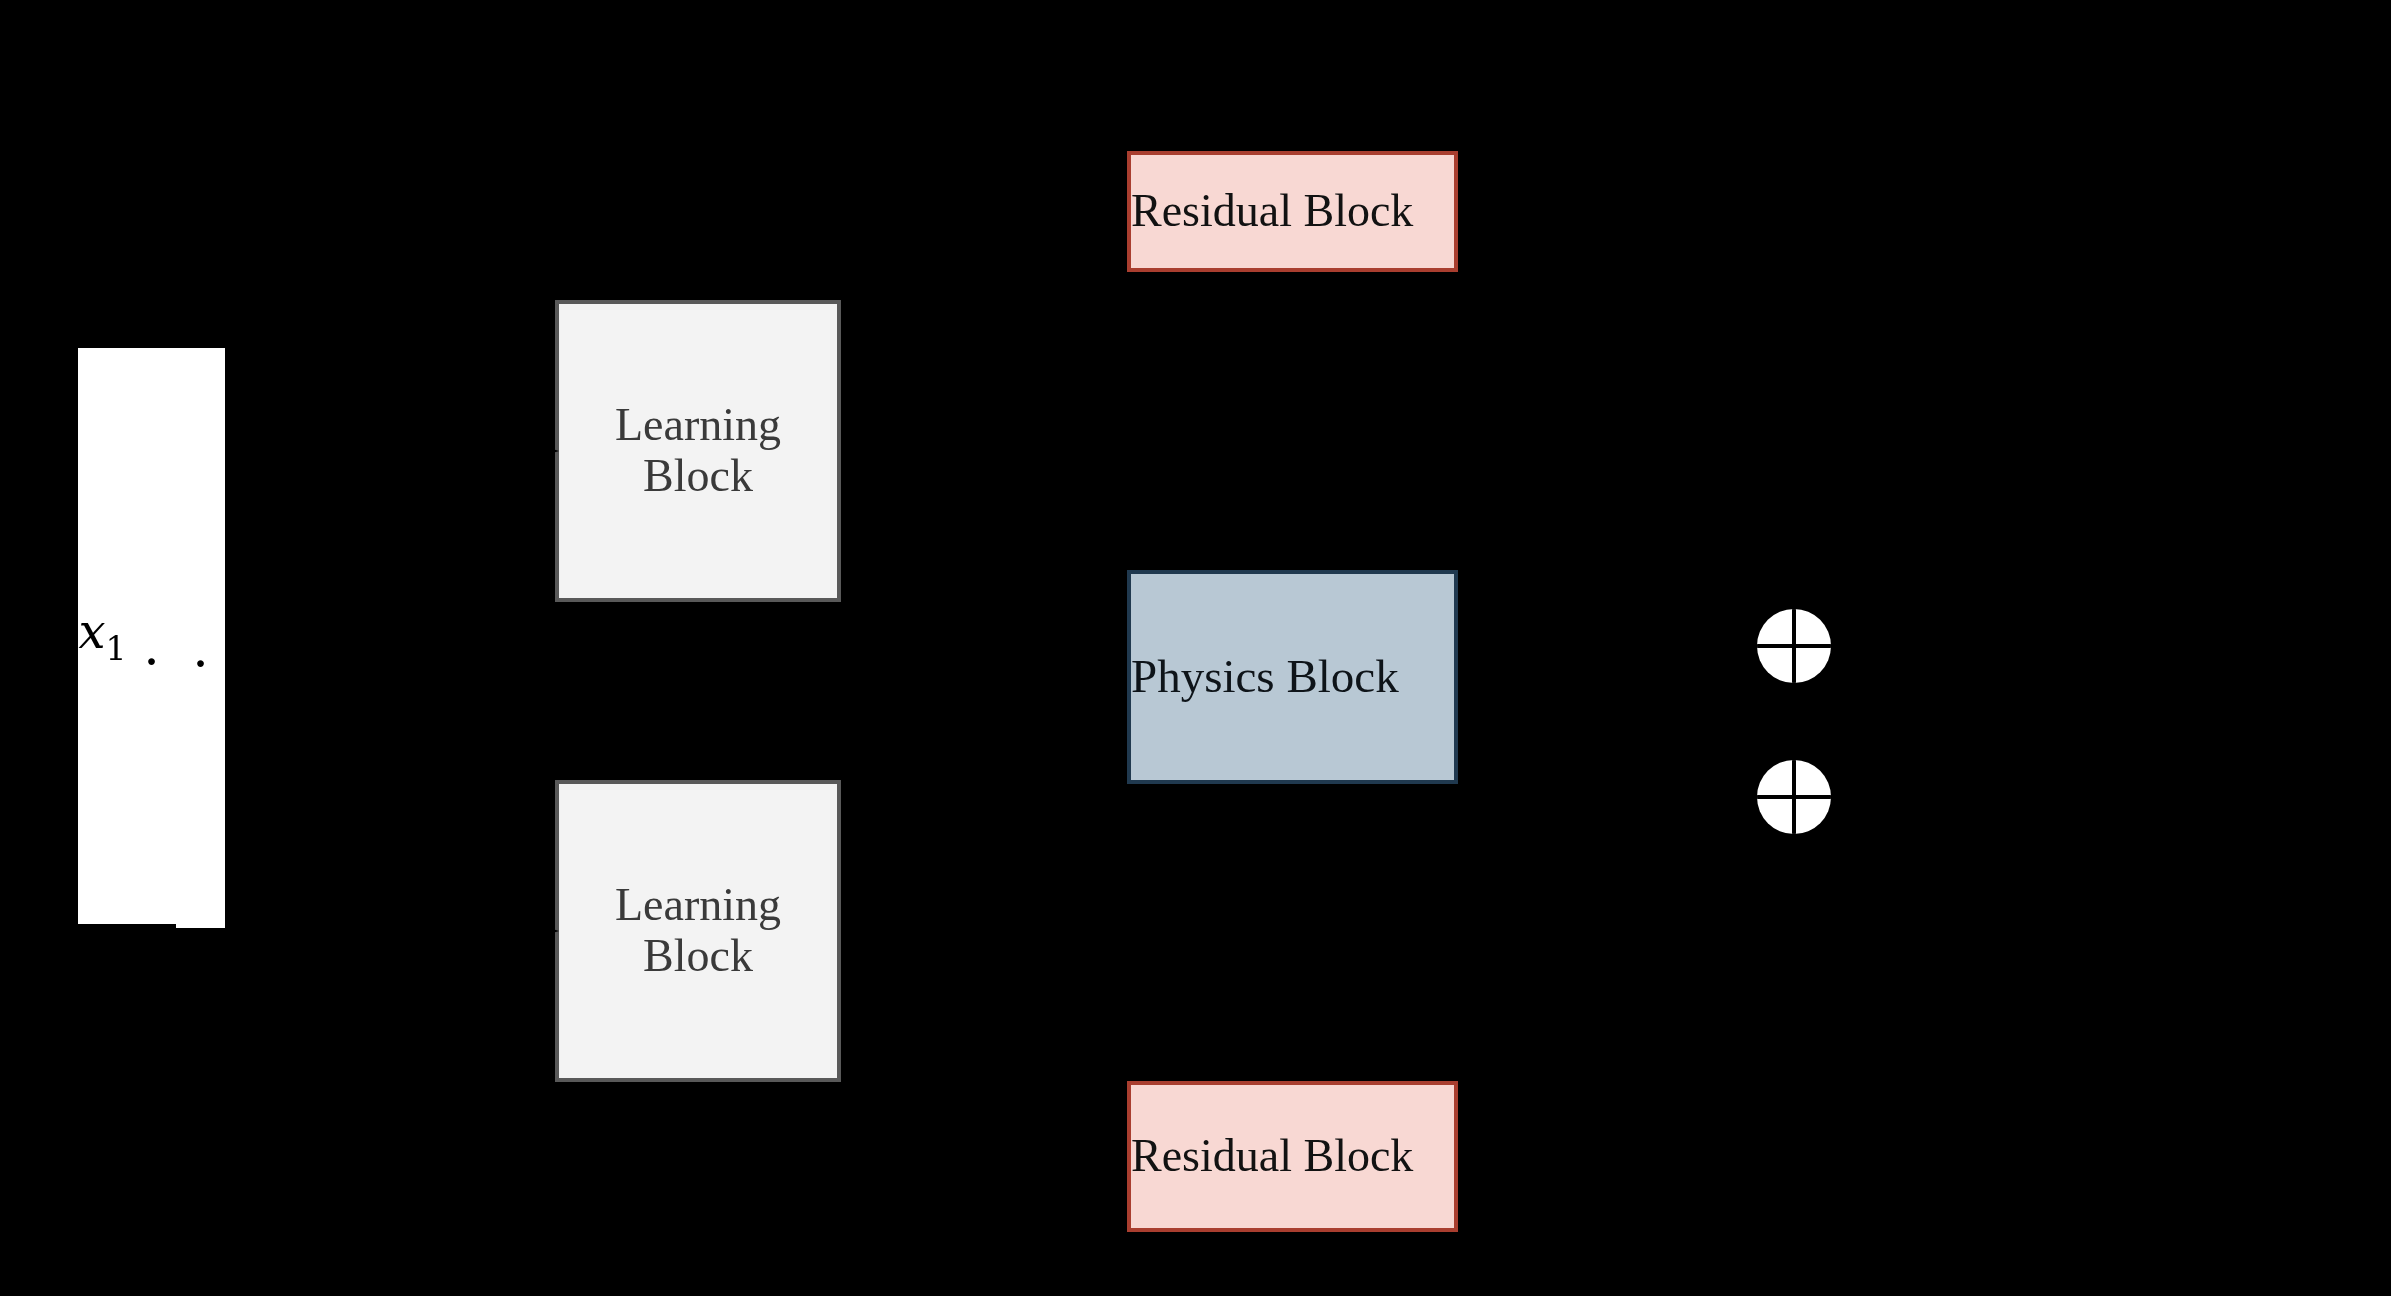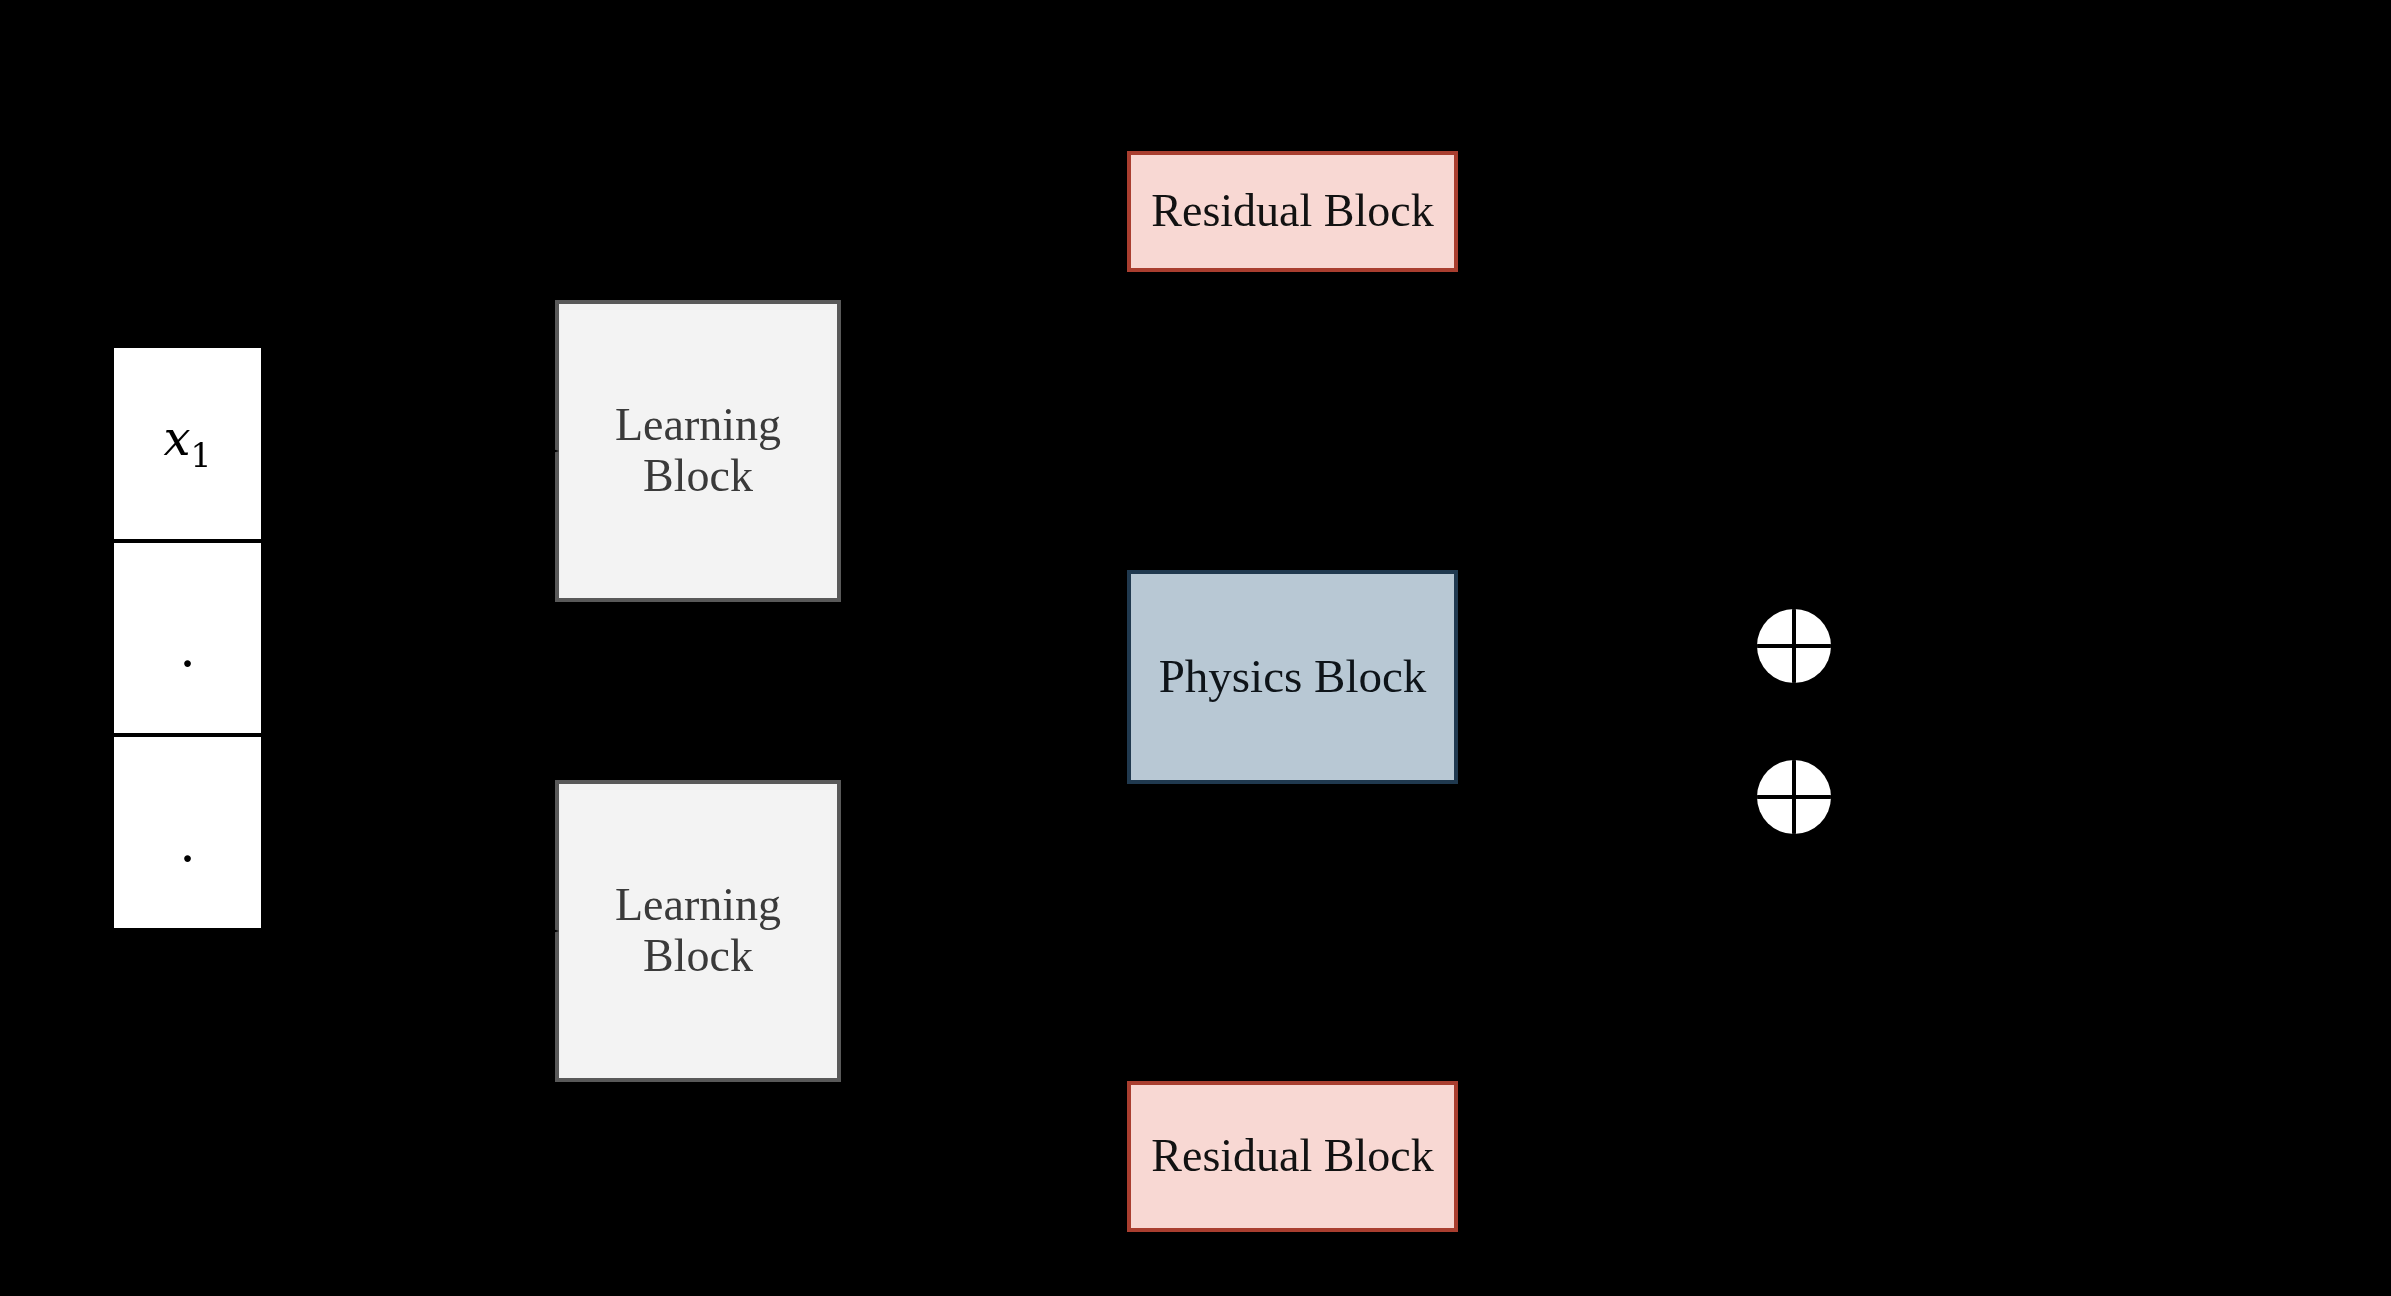--- a/index.html
+++ b/index.html
@@ -18,22 +18,21 @@
 
   
   .vector {
     position: absolute;
     left: 78px;
     top: 348px;
     width: 147px;
     height: 580px;
     background: #ffffff;
     display: flex;
-    flex-direction: column;
-    margin-left: 36px;
+    flex-direction: row;
   }
   .vcell {
     flex: 1 1 0;
     display: flex;
     align-items: center;
     justify-content: center;
     border-bottom: 4px solid #000000;
     color: #000000;
   }
   .vcell:last-child { border-bottom: none; }
@@ -55,21 +54,21 @@
     font-size: 52px;
     transform: translateY(10px);
   }
 
   
   .block {
     position: absolute;
     box-sizing: border-box;
     display: flex;
     align-items: center;
-    justify-content: center;
+    justify-content: flex-start;
     text-align: center;
   }
   .block .label {
     display: block;
     line-height: 1.1;
   }
 
   .learning {
     left: 555px;
     width: 286px;

